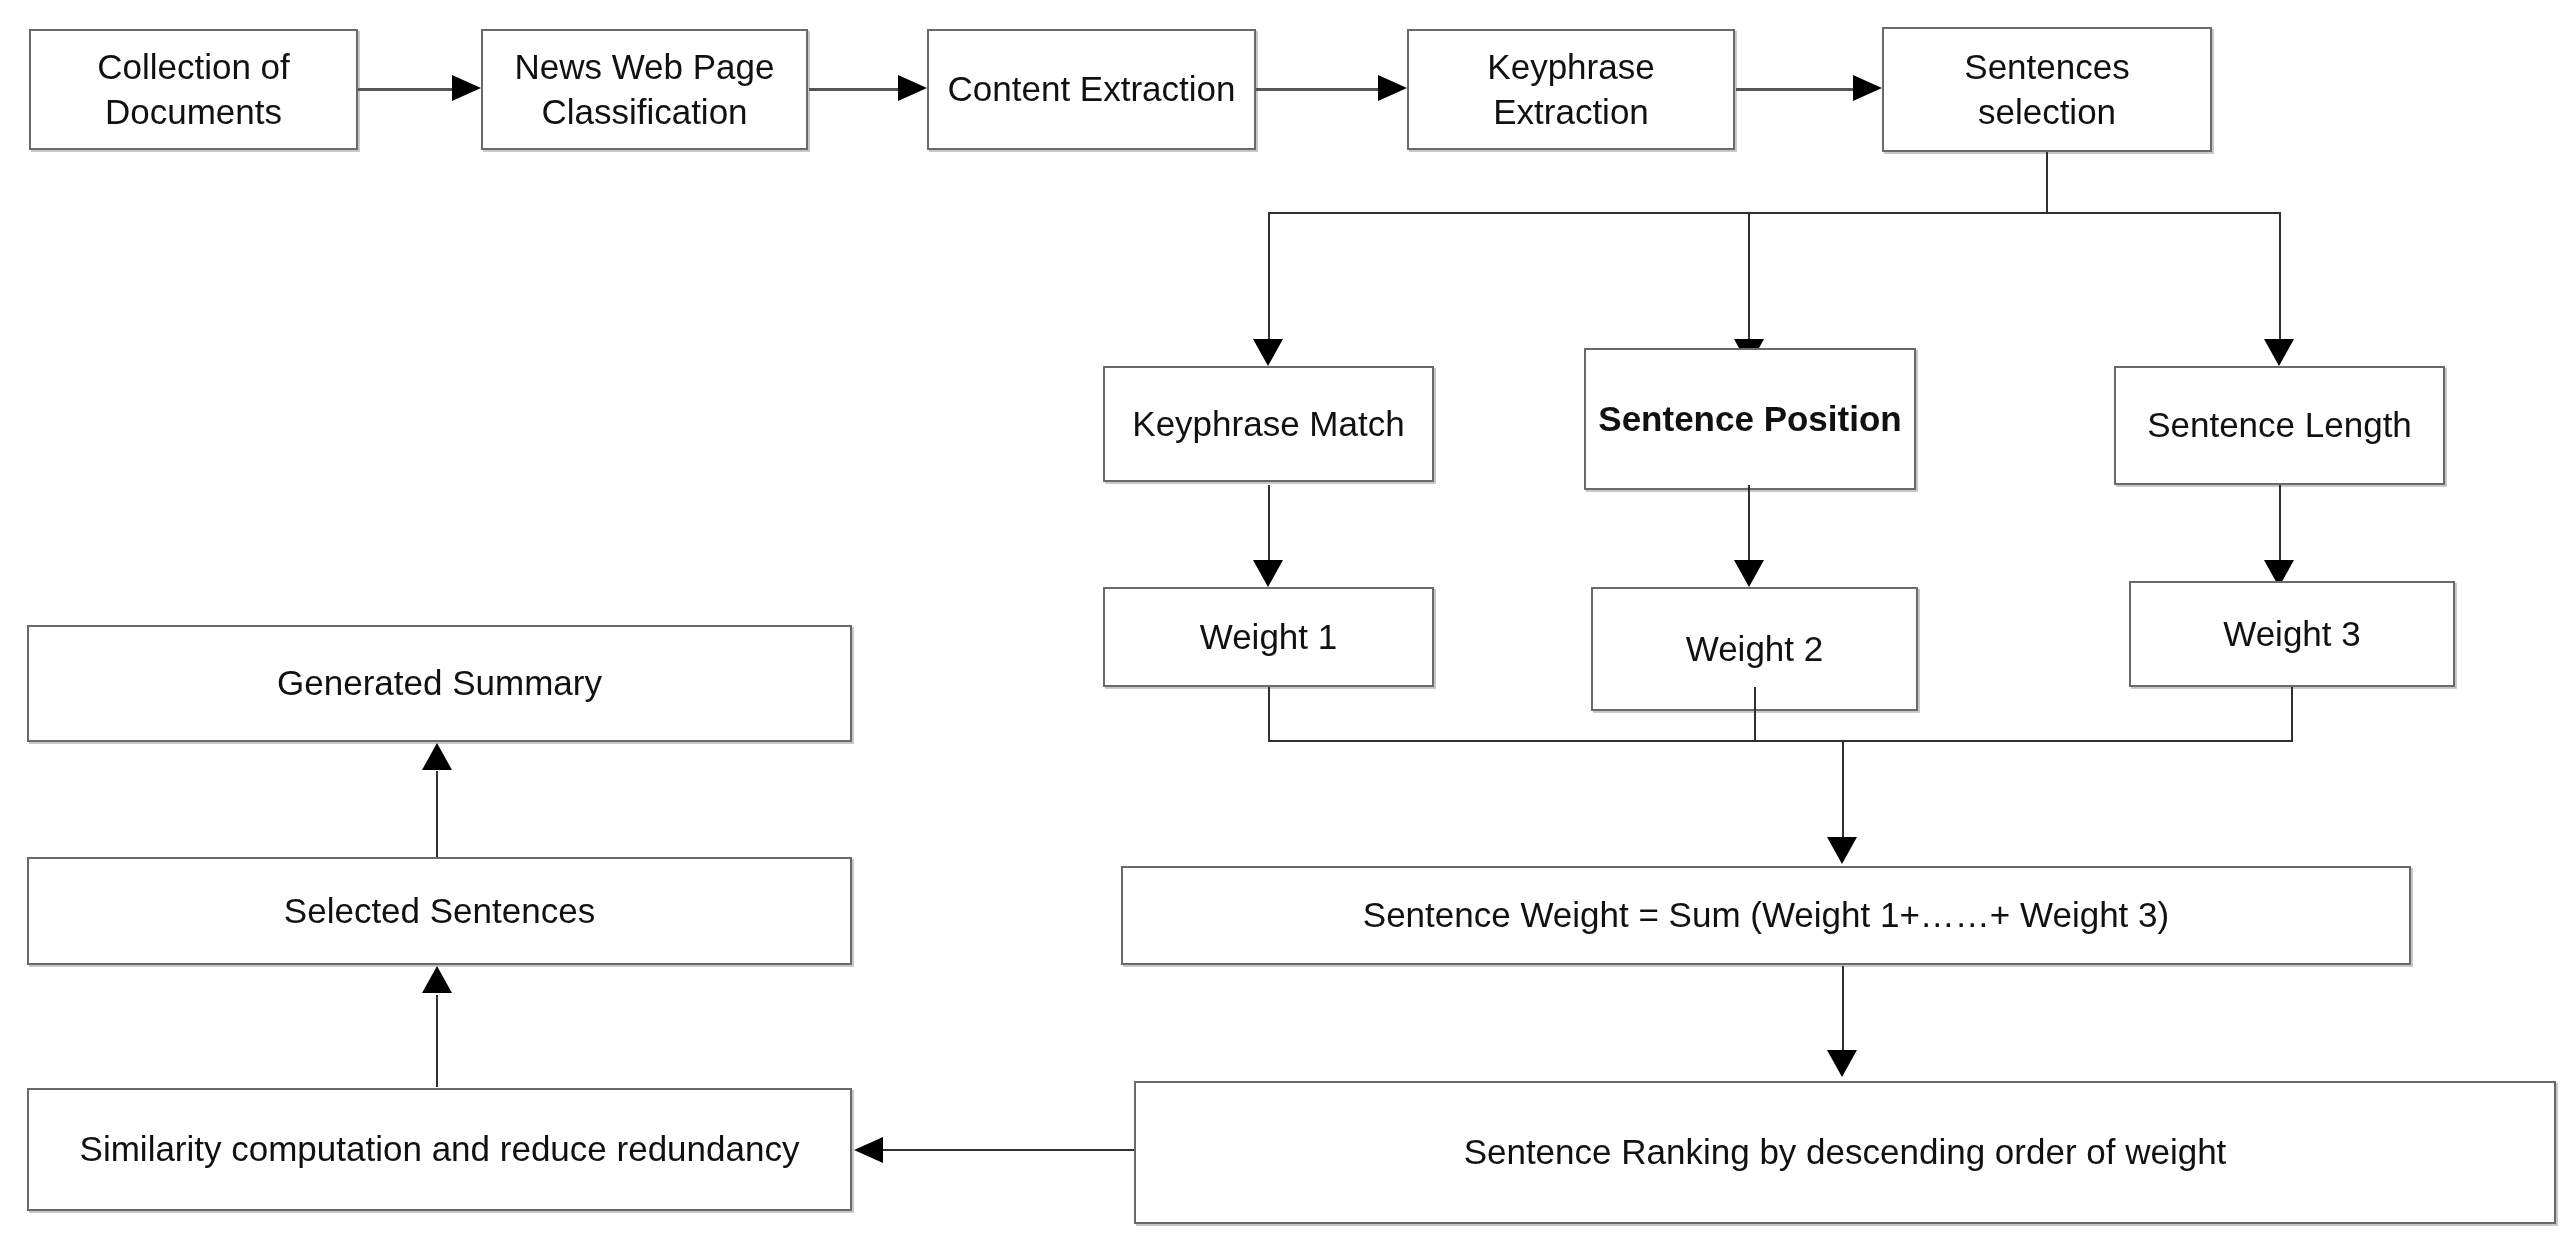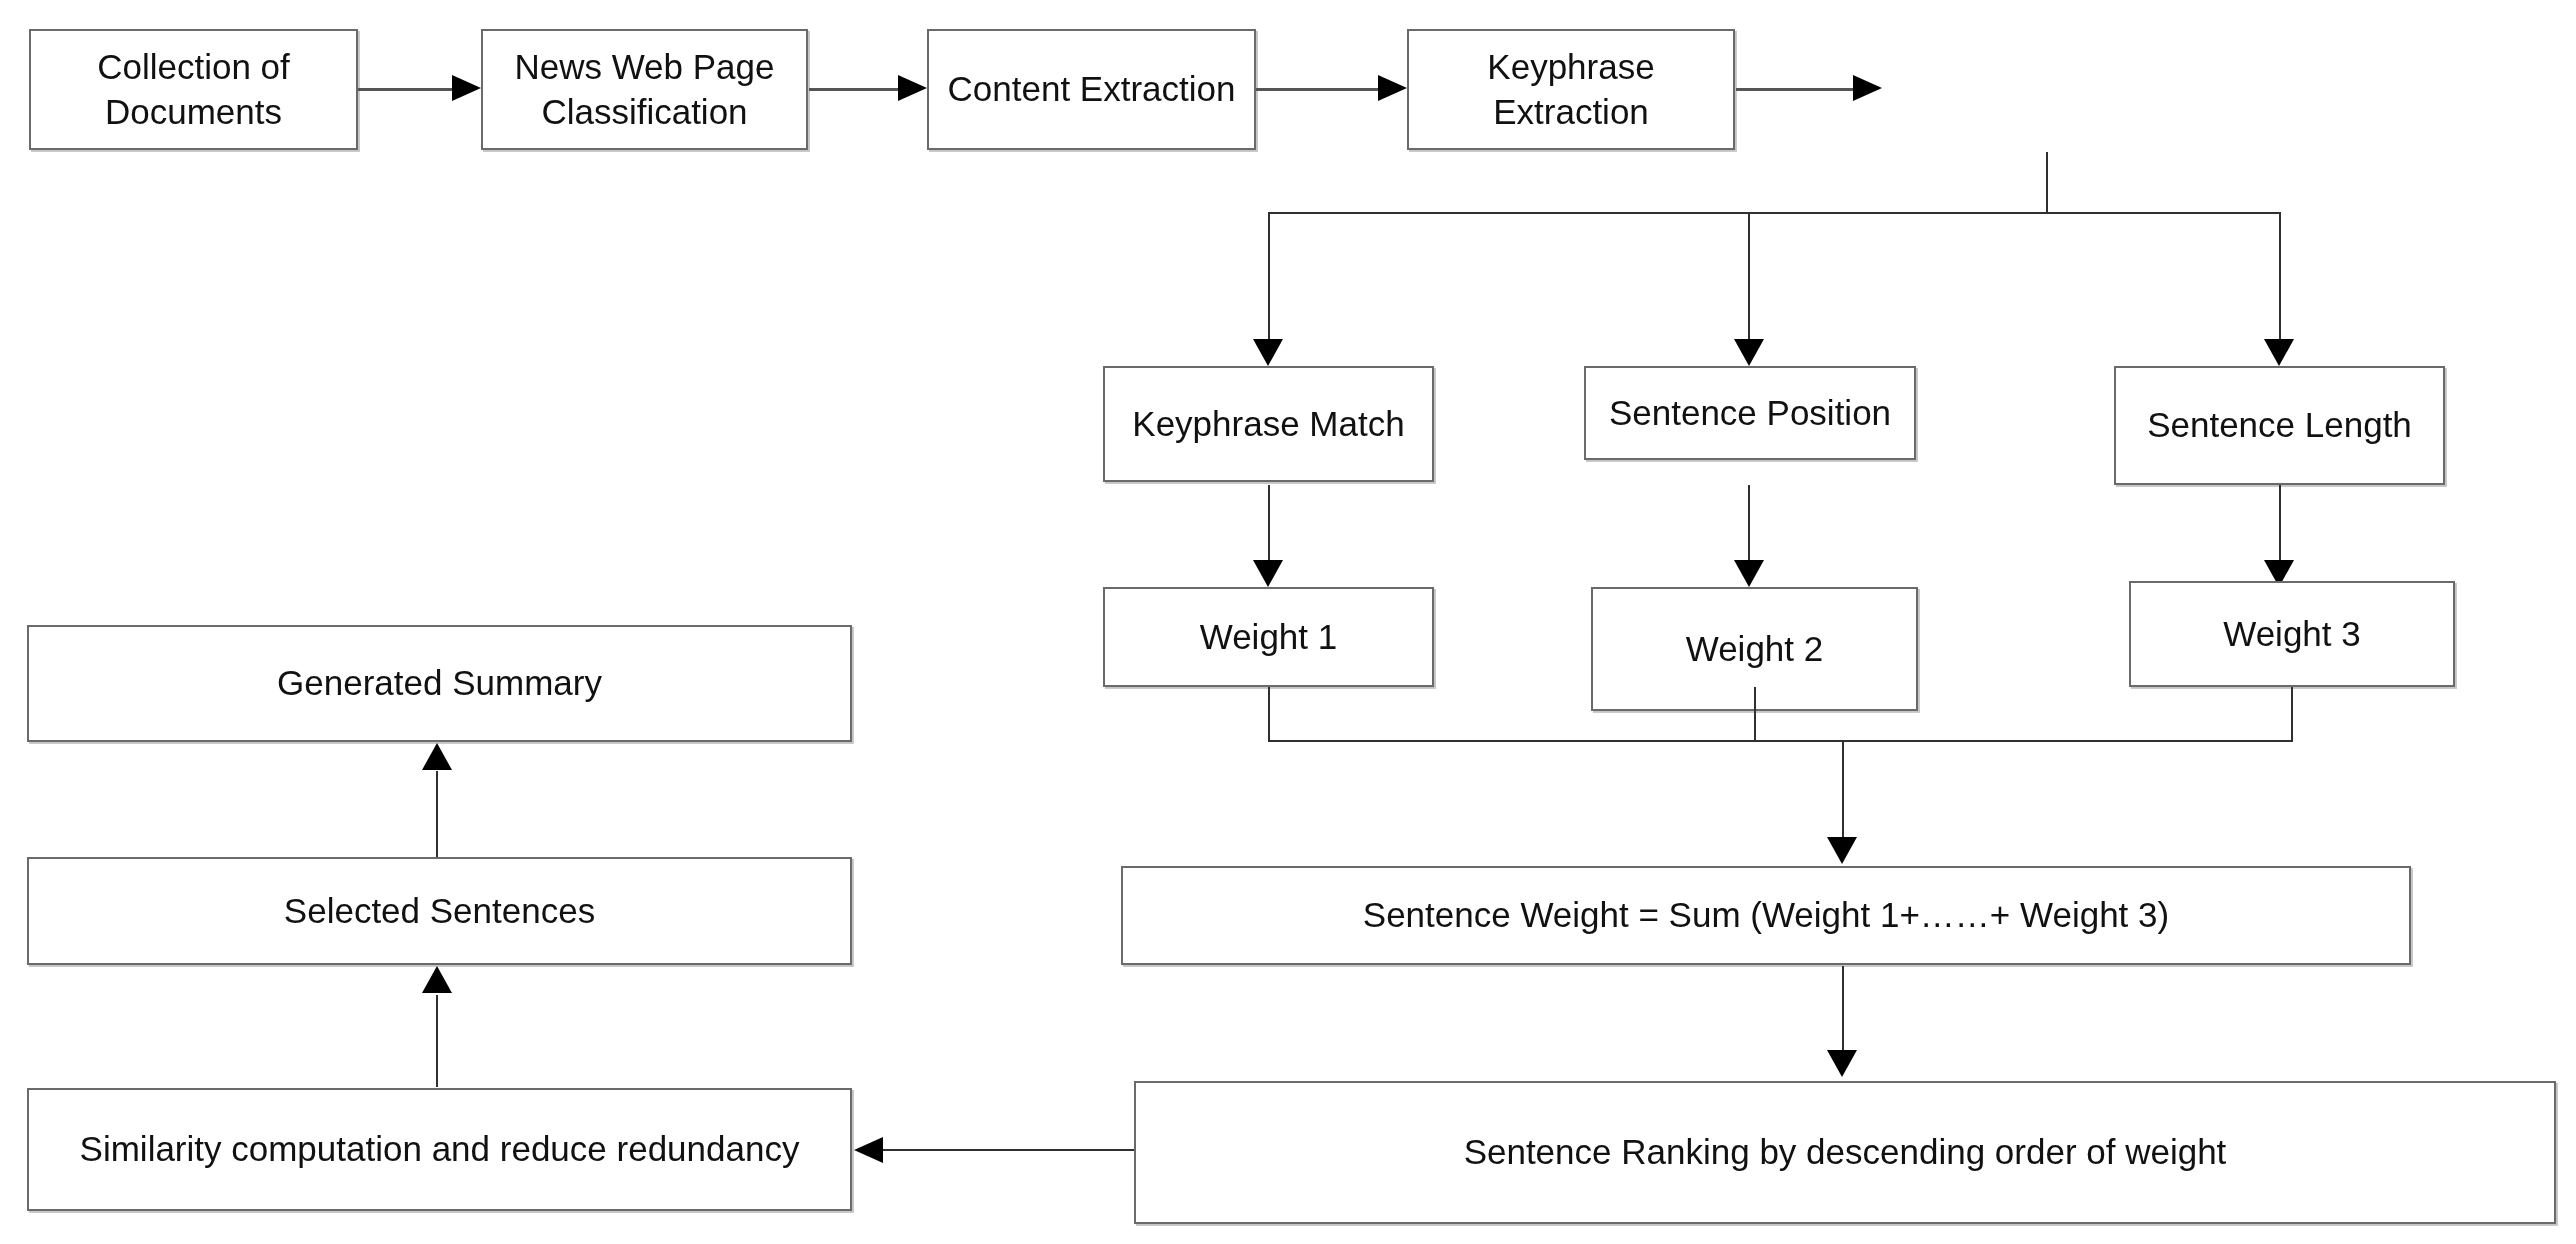--- a/index.html
+++ b/index.html
@@ -41,20 +41,21 @@
 <div id="canvas">
 
   <div class="box" style="left:29px;top:29px;width:329px;height:121px;">Collection of Documents</div>
 
   <div class="box" style="left:481px;top:29px;width:327px;height:121px;">News Web Page Classification</div>
 
   <div class="box" style="left:927px;top:29px;width:329px;height:121px;">Content Extraction</div>
 
   <div class="box pad-sm" style="left:1407px;top:29px;width:328px;height:121px;">Keyphrase Extraction</div>
 
+  <div class="box pad-lg" style="left:1882px;top:27px;width:330px;height:125px;">Sentences selection</div>
 
   <div class="hline" style="left:358px;top:88px;width:98px;"></div>
   <div class="arr arr-right" style="left:452px;top:75px;"></div>
 
   <div class="hline" style="left:809px;top:88px;width:91px;"></div>
   <div class="arr arr-right" style="left:898px;top:75px;"></div>
 
   <div class="hline" style="left:1256px;top:88px;width:124px;"></div>
   <div class="arr arr-right" style="left:1378px;top:75px;"></div>
 
@@ -68,21 +69,21 @@
   <div class="arr arr-down" style="left:1253px;top:339px;"></div>
 
   <div class="thin vline" style="left:1748px;top:212px;height:127px;"></div>
   <div class="arr arr-down" style="left:1734px;top:339px;"></div>
 
   <div class="thin vline" style="left:2279px;top:212px;height:127px;"></div>
   <div class="arr arr-down" style="left:2264px;top:339px;"></div>
 
   <div class="box" style="left:1103px;top:366px;width:331px;height:116px;">Keyphrase Match</div>
 
-  <div class="box" style="left:1584px;top:366px;width:332px;height:94px;">Sentence Position</div>
+  <div class="box" style="left:1584px;top:348px;width:332px;height:142px;font-weight:bold;">Sentence Position</div>
 
   <div class="box" style="left:2114px;top:366px;width:331px;height:119px;">Sentence Length</div>
 
   <div class="thin vline" style="left:1268px;top:485px;height:75px;"></div>
   <div class="arr arr-down" style="left:1253px;top:560px;"></div>
 
   <div class="thin vline" style="left:1748px;top:485px;height:75px;"></div>
   <div class="arr arr-down" style="left:1734px;top:560px;"></div>
 
   <div class="thin vline" style="left:2279px;top:485px;height:75px;"></div>

